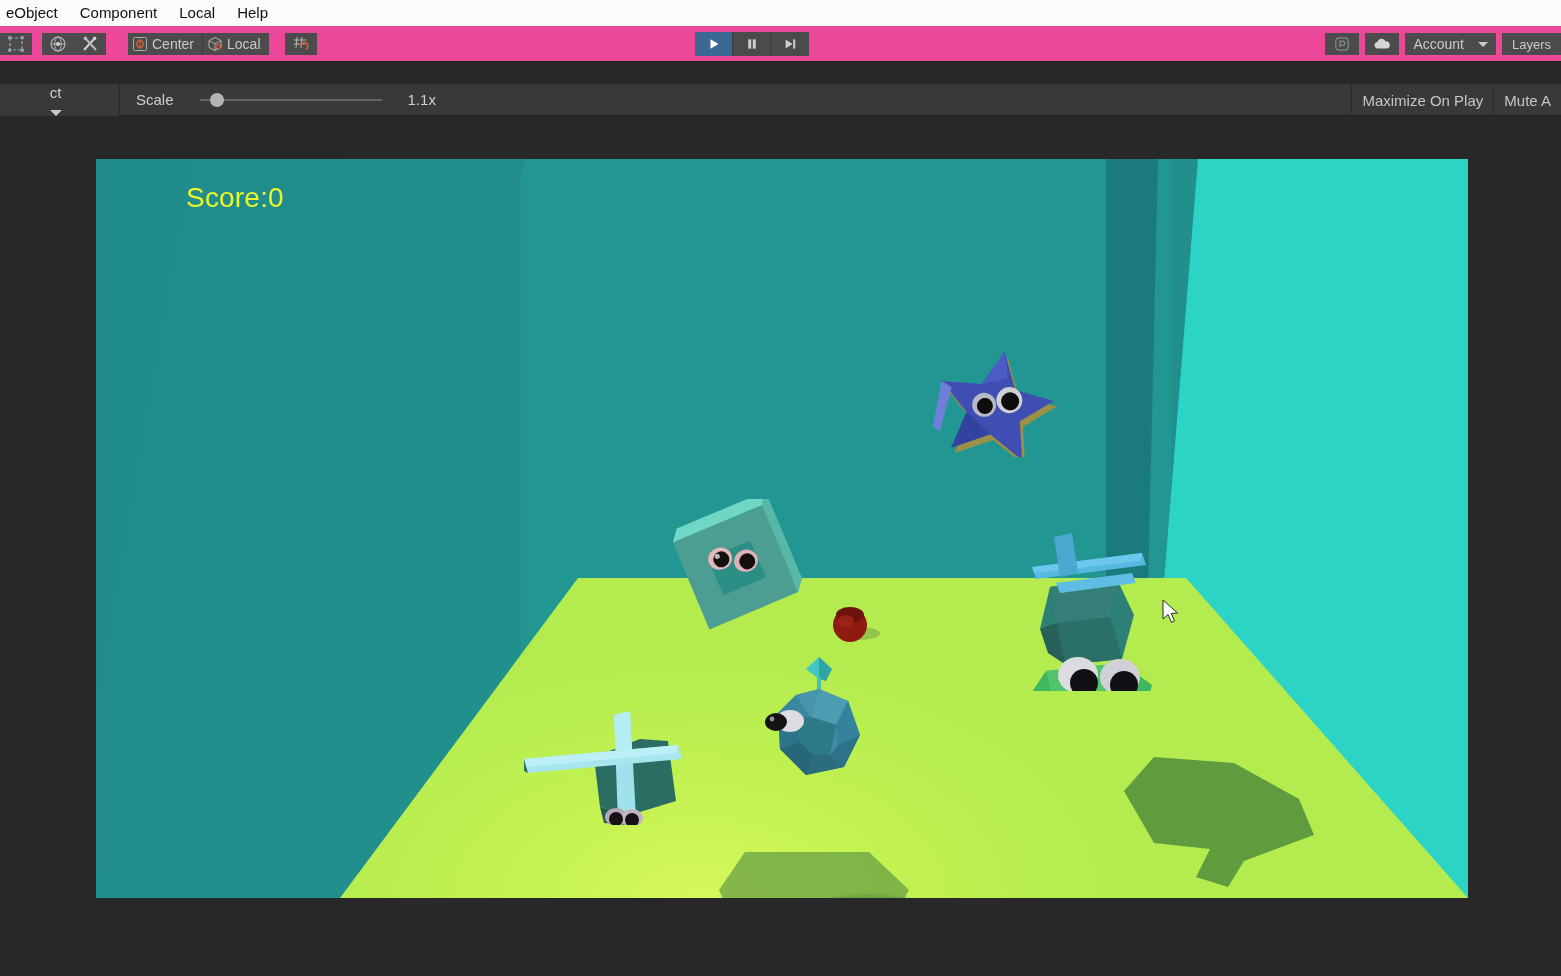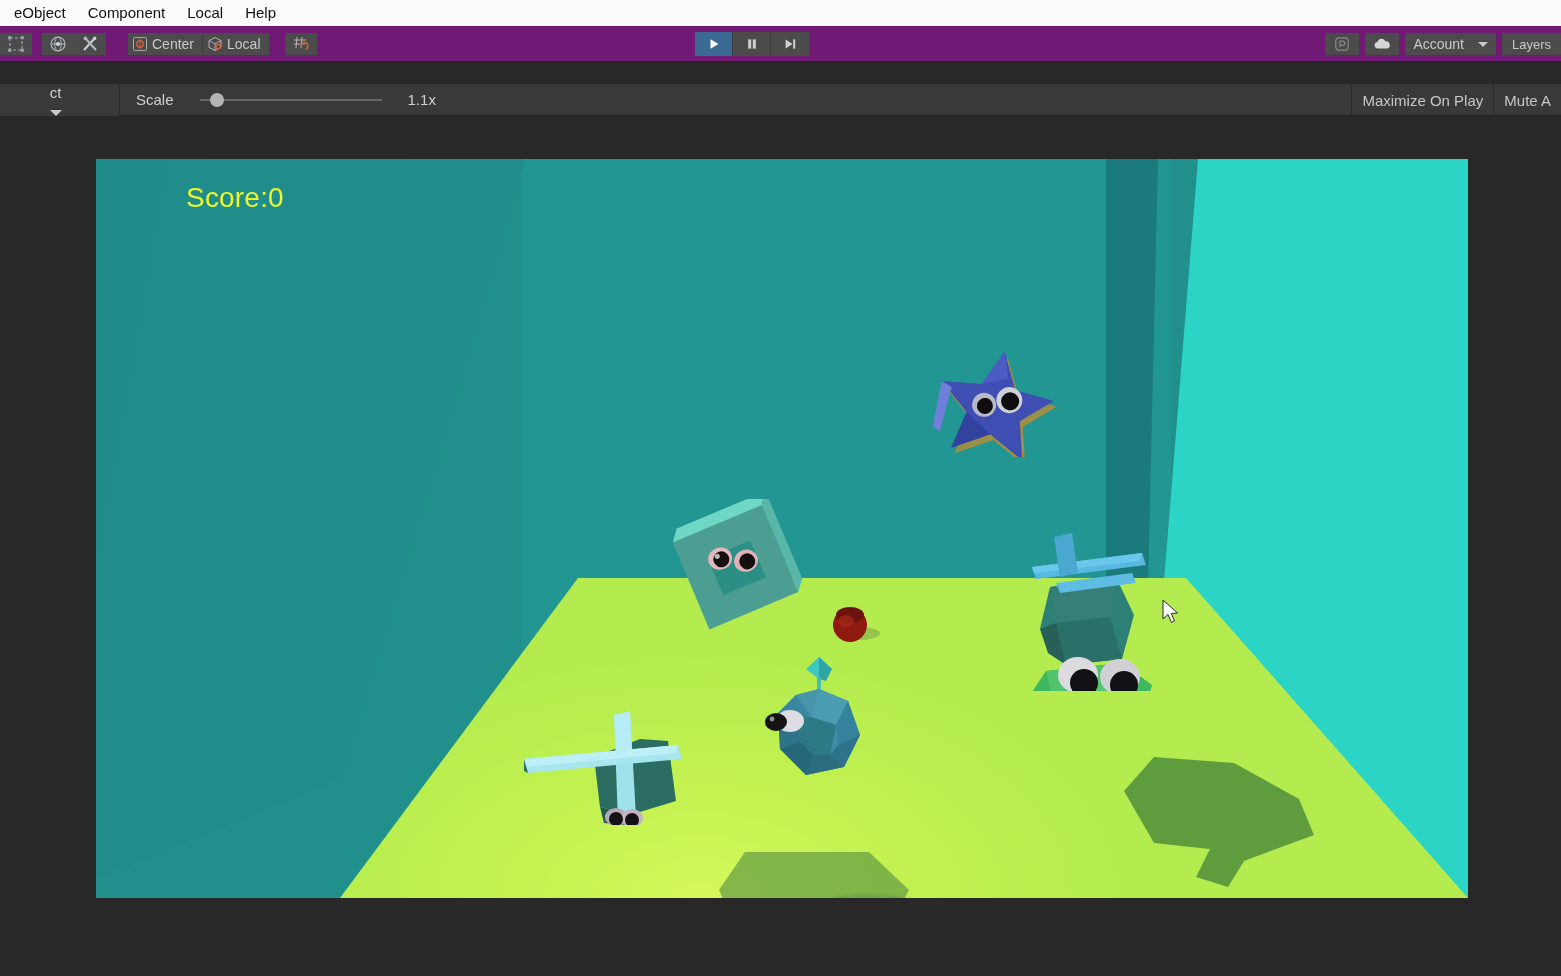--- a/index.html
+++ b/index.html
@@ -10,35 +10,35 @@
     font-family: "Liberation Sans", sans-serif;
     overflow: hidden;
   }
 
   
   .menubar {
     position: absolute; top: 0; left: 0;
     width: 1561px; height: 26px;
     background: #fbfbfb;
     display: flex; align-items: center;
-    padding-left: 16px;
+    padding-left: 8px;
   }
   .menubar .mi {
     font-size: 15px; color: #111;
     padding: 0 11px;
     line-height: 26px;
     white-space: nowrap;
   }
   .menubar .mi.clipped { padding-left: 0; margin-left: -2px; }
 
   
   .toolbar {
     position: absolute; top: 26px; left: 0;
     width: 1561px; height: 36px;
-    background: #701a75;
+    background: #ec4899;
     border-bottom: 1px solid #232323;
     display: flex; align-items: center;
   }
   .tb-left { display: flex; align-items: center; padding-left: 0px; }
   .tool-btn {
     width: 32px; height: 22px;
     background: #4b4b4b;
     display: flex; align-items: center; justify-content: center;
     color: #c4c4c4;
   }

